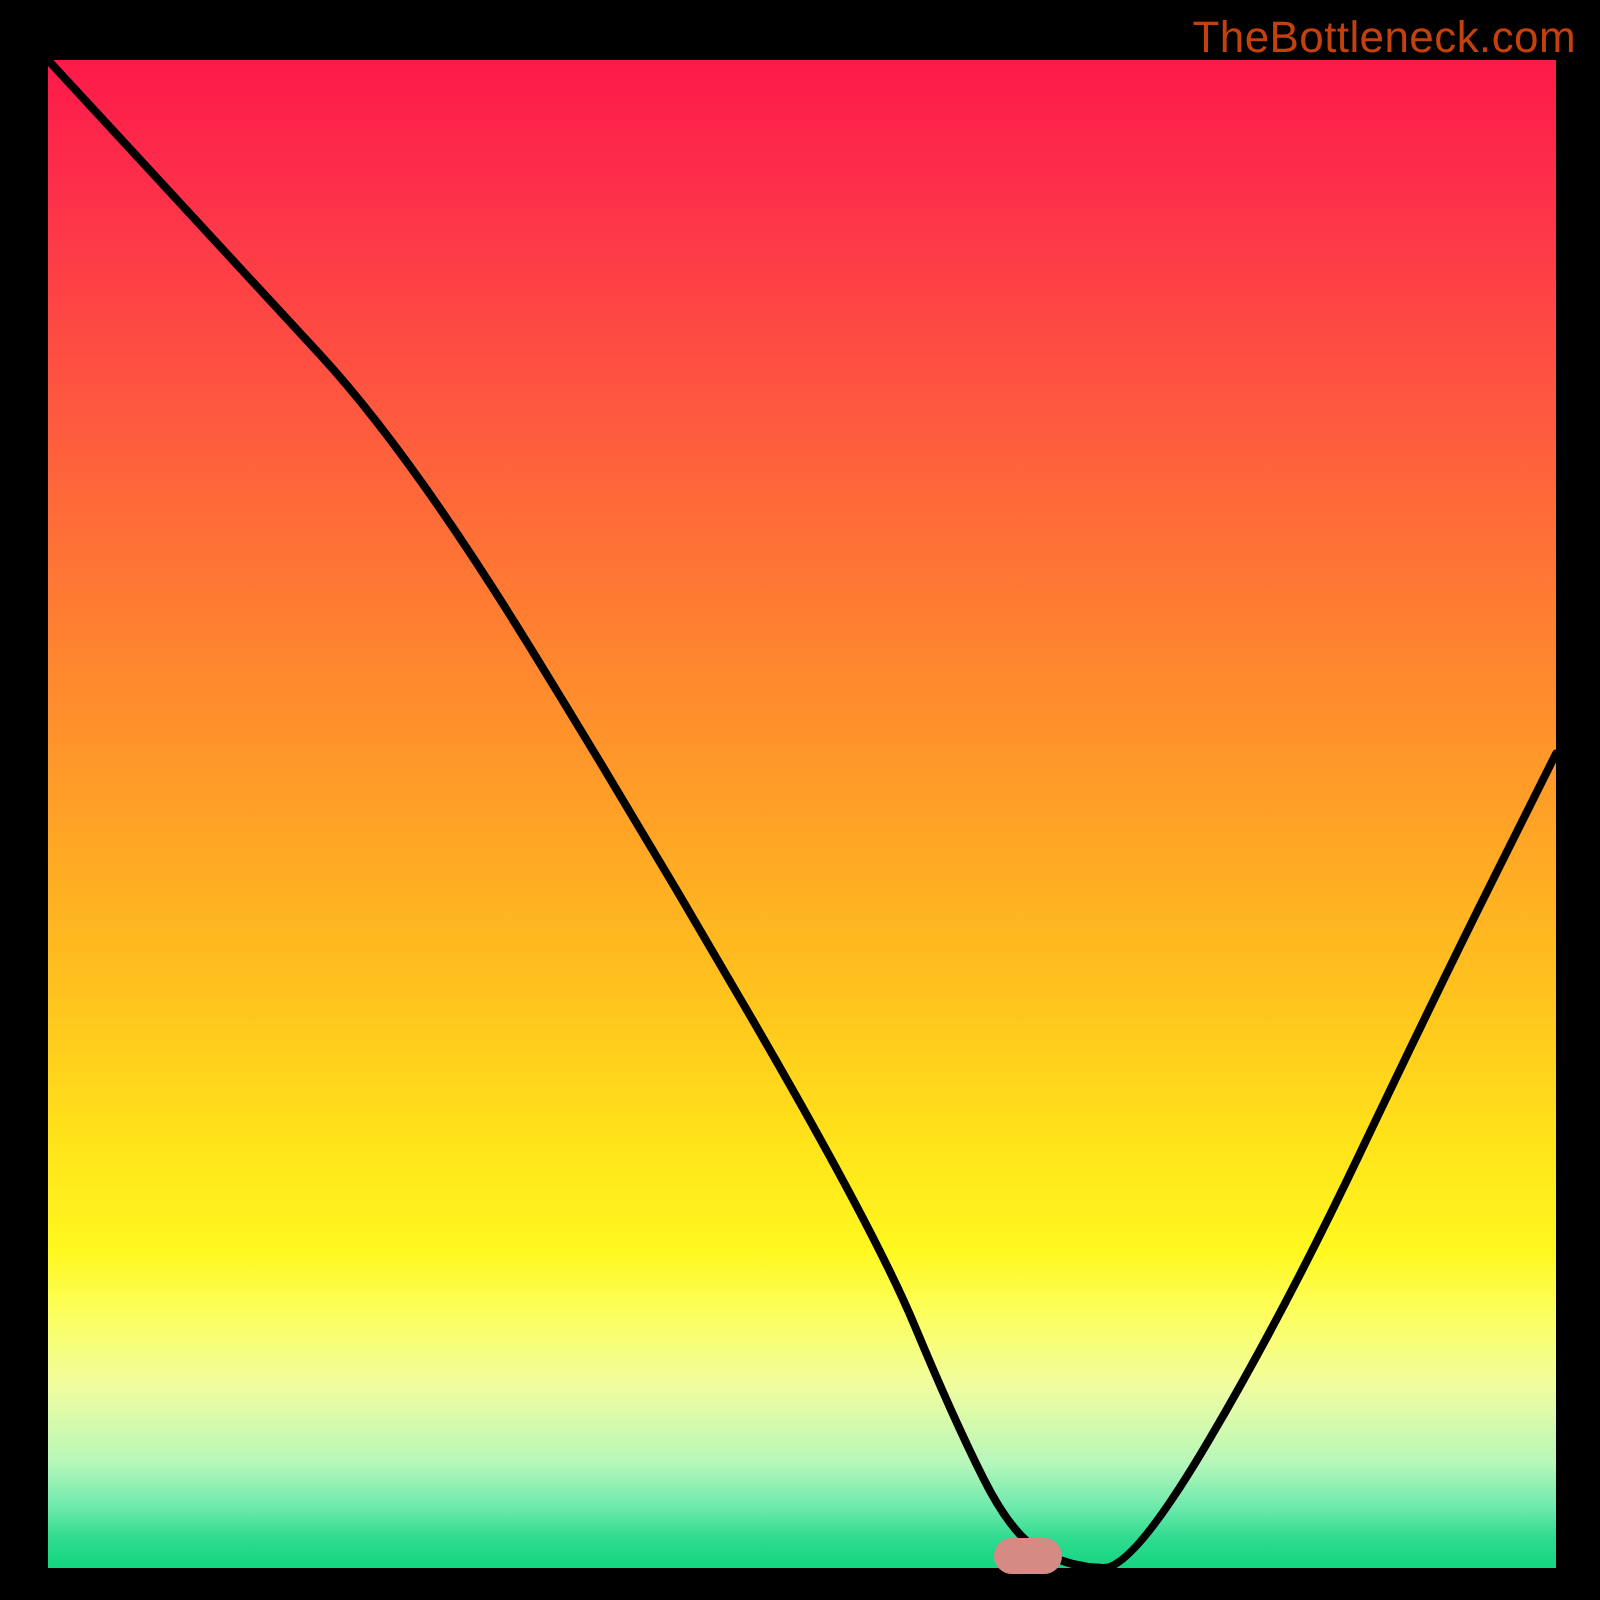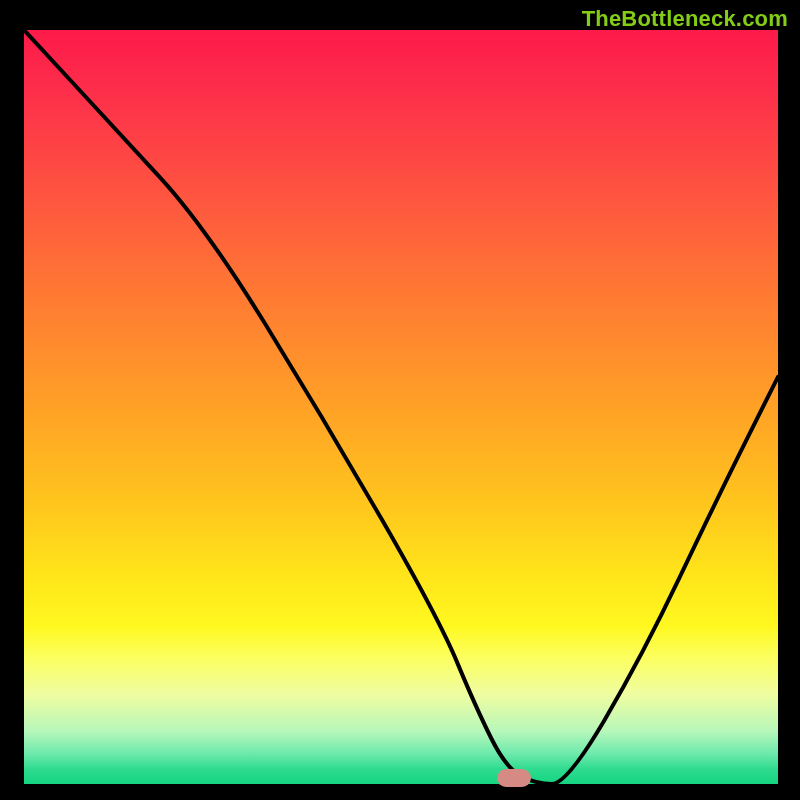--- a/index.html
+++ b/index.html
@@ -14,23 +14,23 @@
   .frame {
     position: relative;
     width: 800px;
     height: 800px;
     background: #000;
   }
   .watermark {
     position: absolute;
     top: 6px;
     right: 12px;
-    color: #84cc16;
+    color: #c2410c;
     font-size: 22px;
-    font-weight: 700;
+    font-weight: 400;
     z-index: 10;
     letter-spacing: 0.2px;
   }
   .plot {
     position: absolute;
     left: 24px;
     top: 30px;
     width: 754px;
     height: 754px;
     background: #000;

